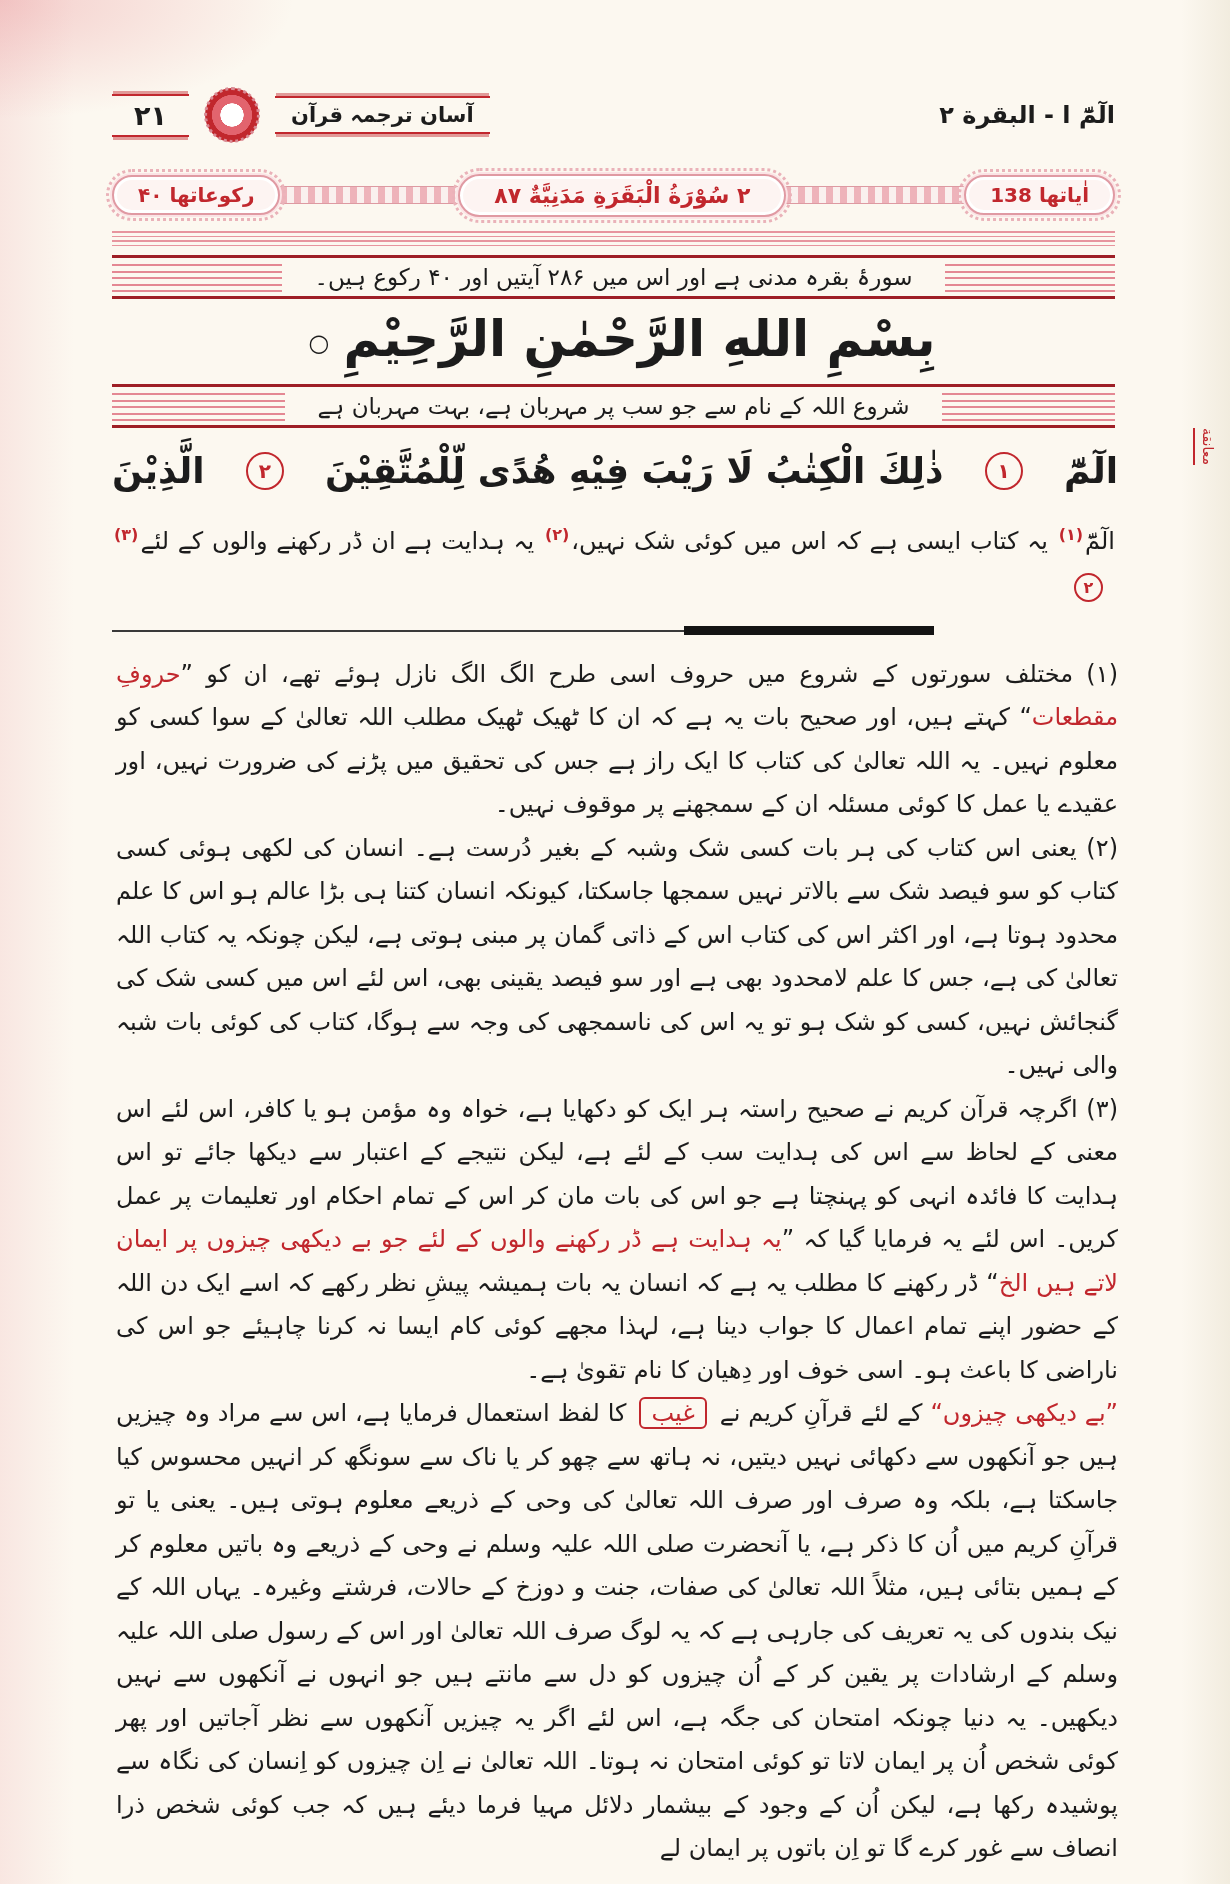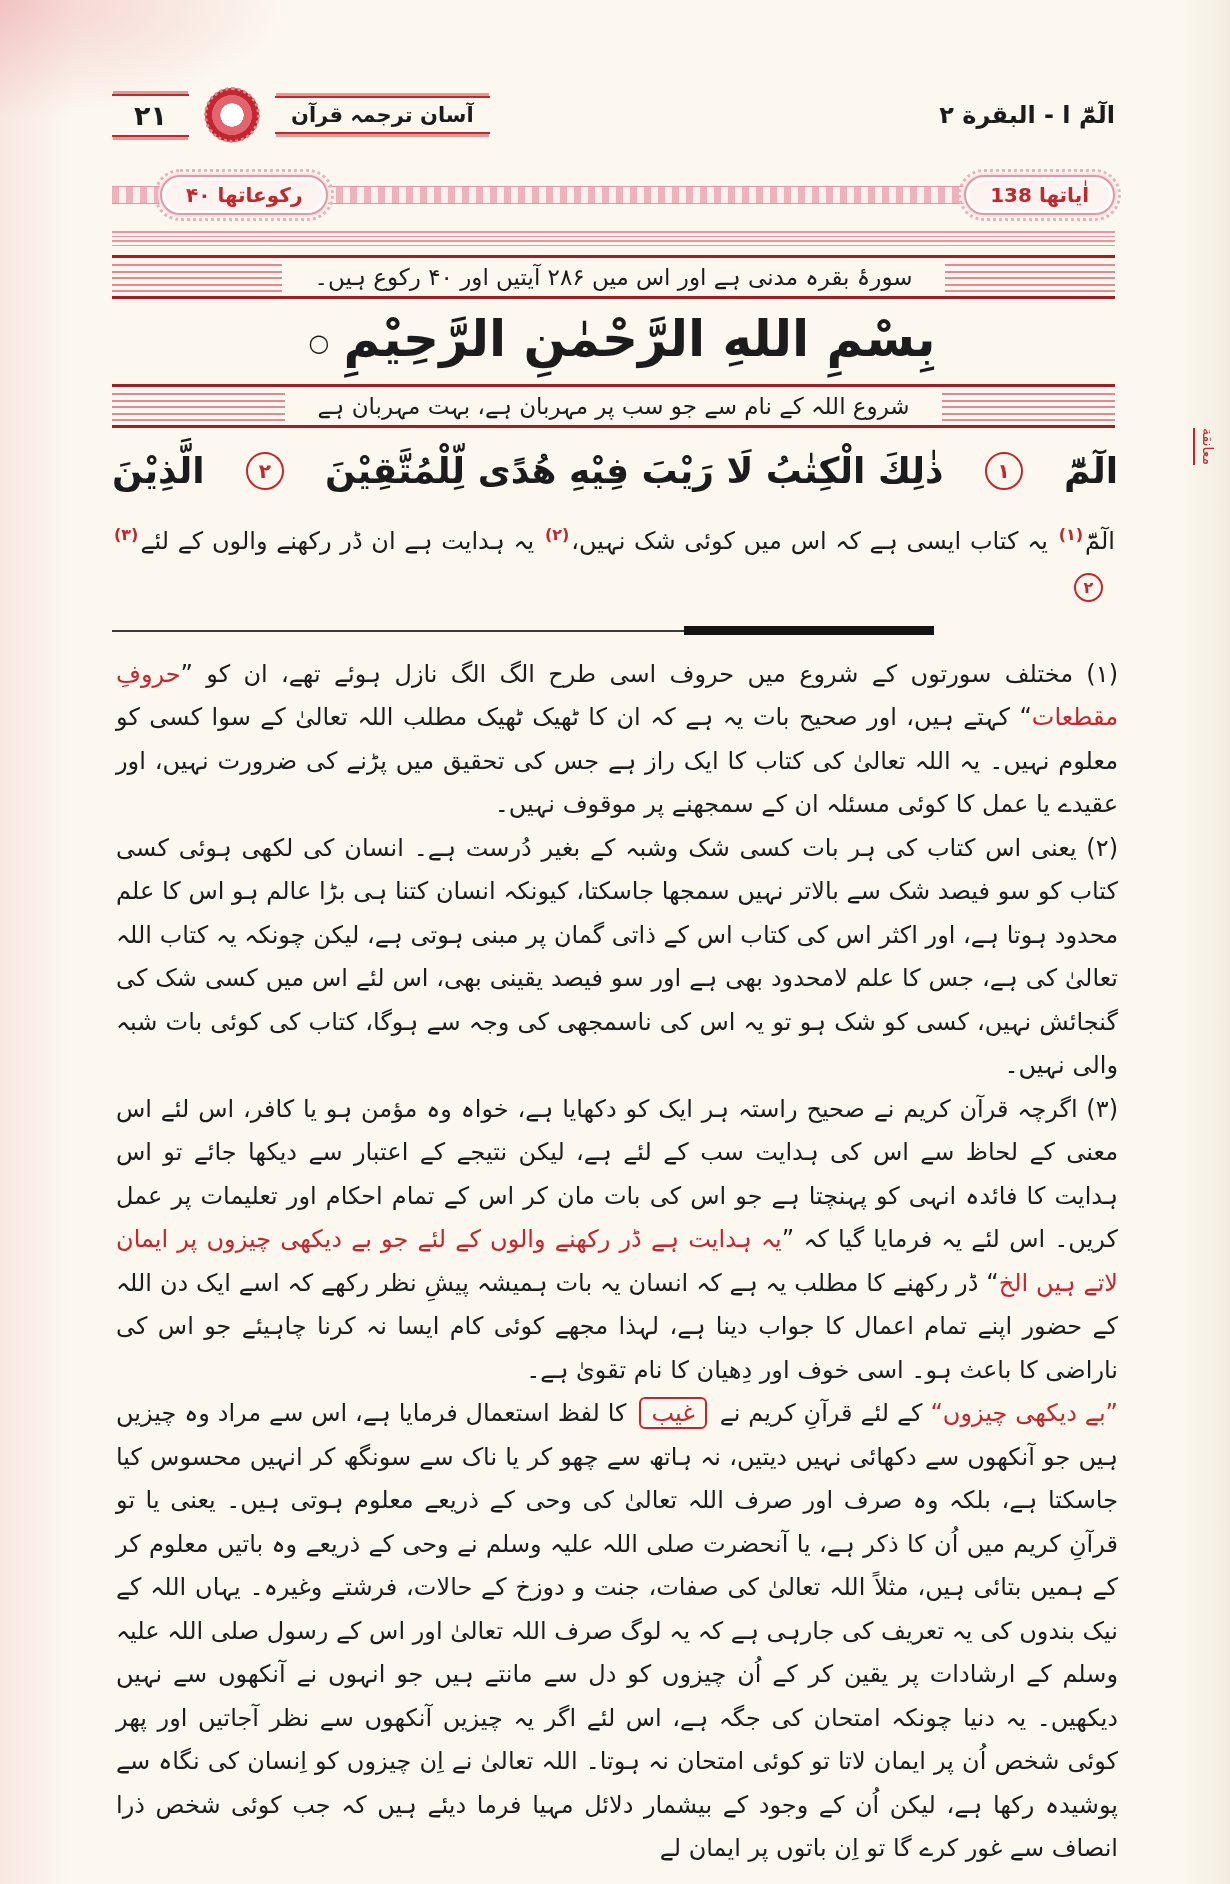--- a/index.html
+++ b/index.html
@@ -52,21 +52,21 @@
     content:""; position:absolute; left:0; right:0; top:50%; height:16px;
     transform:translateY(-50%);
     background:repeating-linear-gradient(90deg, #eeb3ba 0 7px, #faf0ee 7px 14px);
     border-top:1.5px solid #dd9aa2; border-bottom:1.5px solid #dd9aa2;
   }
   .medallion{
     position:relative; z-index:1; background:#fdf4f2; color:var(--red);
     border:2px solid #e09aa3; border-radius:999px;
     outline:3px dotted #eab2b9; outline-offset:3px;
     box-shadow:inset 0 0 0 3px #fff, 0 0 0 2px #fbe3e5;
-    font-weight:bold; font-size:20px; padding:6px 24px; white-space:nowrap;margin-left:48px;
+    font-weight:bold; font-size:20px; padding:6px 24px; white-space:nowrap;
   }
   .medallion.center{ font-size:22px; padding:7px 34px; }
 
   .stripe-strip{
     margin:7px 115px 0 112px; height:15px;
     background:repeating-linear-gradient(to bottom, #e7959e 0 1.8px, rgba(0,0,0,0) 1.8px 4.6px);
   }
 
   
   .text-band{
@@ -137,20 +137,23 @@
       <span class="book-title ruled">آسان ترجمہ قرآن</span>
       <span class="seal"></span>
       <span class="page-num ruled">۲۱</span>
     </div>
   </header>
 
   <div class="medallion-band">
     <div class="medallion">
       <span>اٰیاتها 138</span>
     </div>
+    <div class="medallion center">
+      <span>٢ سُوْرَةُ الْبَقَرَةِ مَدَنِيَّةٌ ٨٧</span>
+    </div>
     <div class="medallion">
       <span>رکوعاتها ۴۰</span>
     </div>
   </div>
 
   <div class="stripe-strip"></div>
 
   <div class="text-band">
     <span class="band-text">سورۂ بقرہ مدنی ہے اور اس میں ۲۸۶ آیتیں اور ۴۰ رکوع ہیں۔</span>
   </div>

